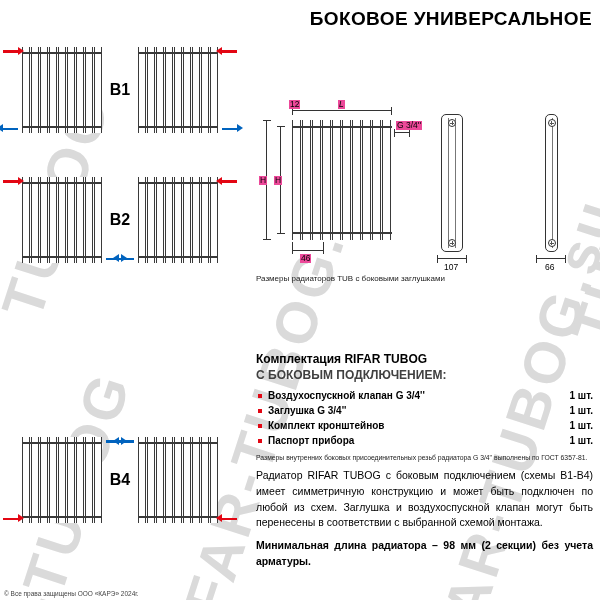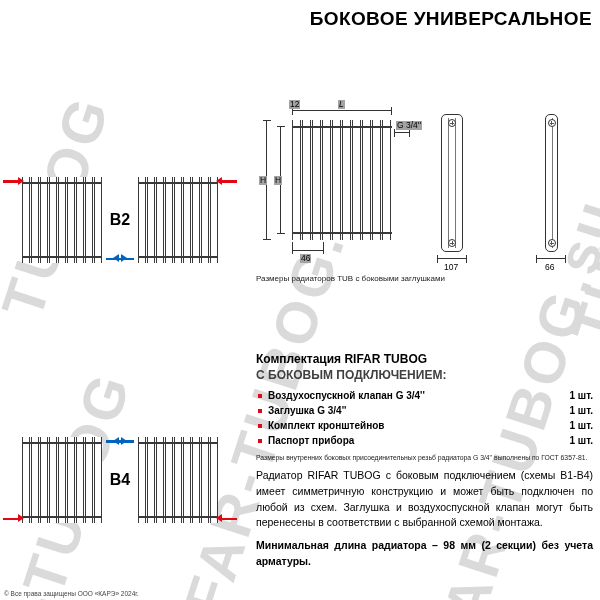--- a/index.html
+++ b/index.html
@@ -78,21 +78,21 @@
   .dv::before,.dv::after { content:""; position:absolute; left:-4px; width:8px; height:1px; background:#333; }
   .dv::before { top:0; } .dv::after { bottom:0; }
 
   .dl-L   { left:36px;  top:12px;  width:100px; }
   .dl-thr { left:138px; top:34px;  width:16px;  }
   .dv-h1  { left:10px;  top:22px;  height:120px; }
   .dv-h2  { left:24px;  top:28px;  height:108px; }
   .dl-46  { left:36px;  top:152px; width:32px; }
   .dl-46::before,.dl-46::after { top:-9px; height:12px; }
 
-  .dim-label { position:absolute; font-size:8.5px; background:#a3a3a3; padding:0 1px; line-height:1; }
+  .dim-label { position:absolute; font-size:8.5px; background:#ec4899; padding:0 1px; line-height:1; }
   .lab-12  { left:33px;  top:2px; }
   .lab-L   { left:82px;  top:2px; font-style:italic; }
   .lab-thr { left:140px; top:23px; white-space:nowrap; }
   .lab-h1  { left:3px;   top:78px; }
   .lab-h2  { left:18px;  top:78px; }
   .lab-46  { left:44px;  top:156px; }
   .dim-caption { position:absolute; left:0; top:176px; width:210px; font-size:8px; color:#222; }
 
   
   .sv { position:absolute; border:1.3px solid #333; border-radius:5px; background:#fff; }
@@ -138,20 +138,33 @@
 <div class="wm wm3">RIFAR-TUBOG.su</div>
 <div class="wm wm4">TUBOG</div>
 <div class="wm wm5">RIFAR-TUBOG</div>
 
 <div class="layer">
 
   <div class="title">
     <div>БОКОВОЕ УНИВЕРСАЛЬНОЕ</div>
   </div>
 
+  <div class="scheme-row row-b1">
+    <div class="rad-wrap">
+      <div class="radiator"></div>
+      <span class="arr red pos-tl dir-right"></span>
+      <span class="arr blue pos-bl dir-left"></span>
+    </div>
+    <div class="scheme-label">В1</div>
+    <div class="rad-wrap">
+      <div class="radiator"></div>
+      <span class="arr red pos-tr dir-left"></span>
+      <span class="arr blue pos-br dir-right"></span>
+    </div>
+  </div>
 
   <div class="scheme-row row-b2">
     <div class="rad-wrap">
       <div class="radiator"></div>
       <span class="arr red pos-tl dir-right"></span>
       <span class="arr blue pos-br dir-right"></span>
     </div>
     <div class="scheme-label">В2</div>
     <div class="rad-wrap">
       <div class="radiator"></div>

